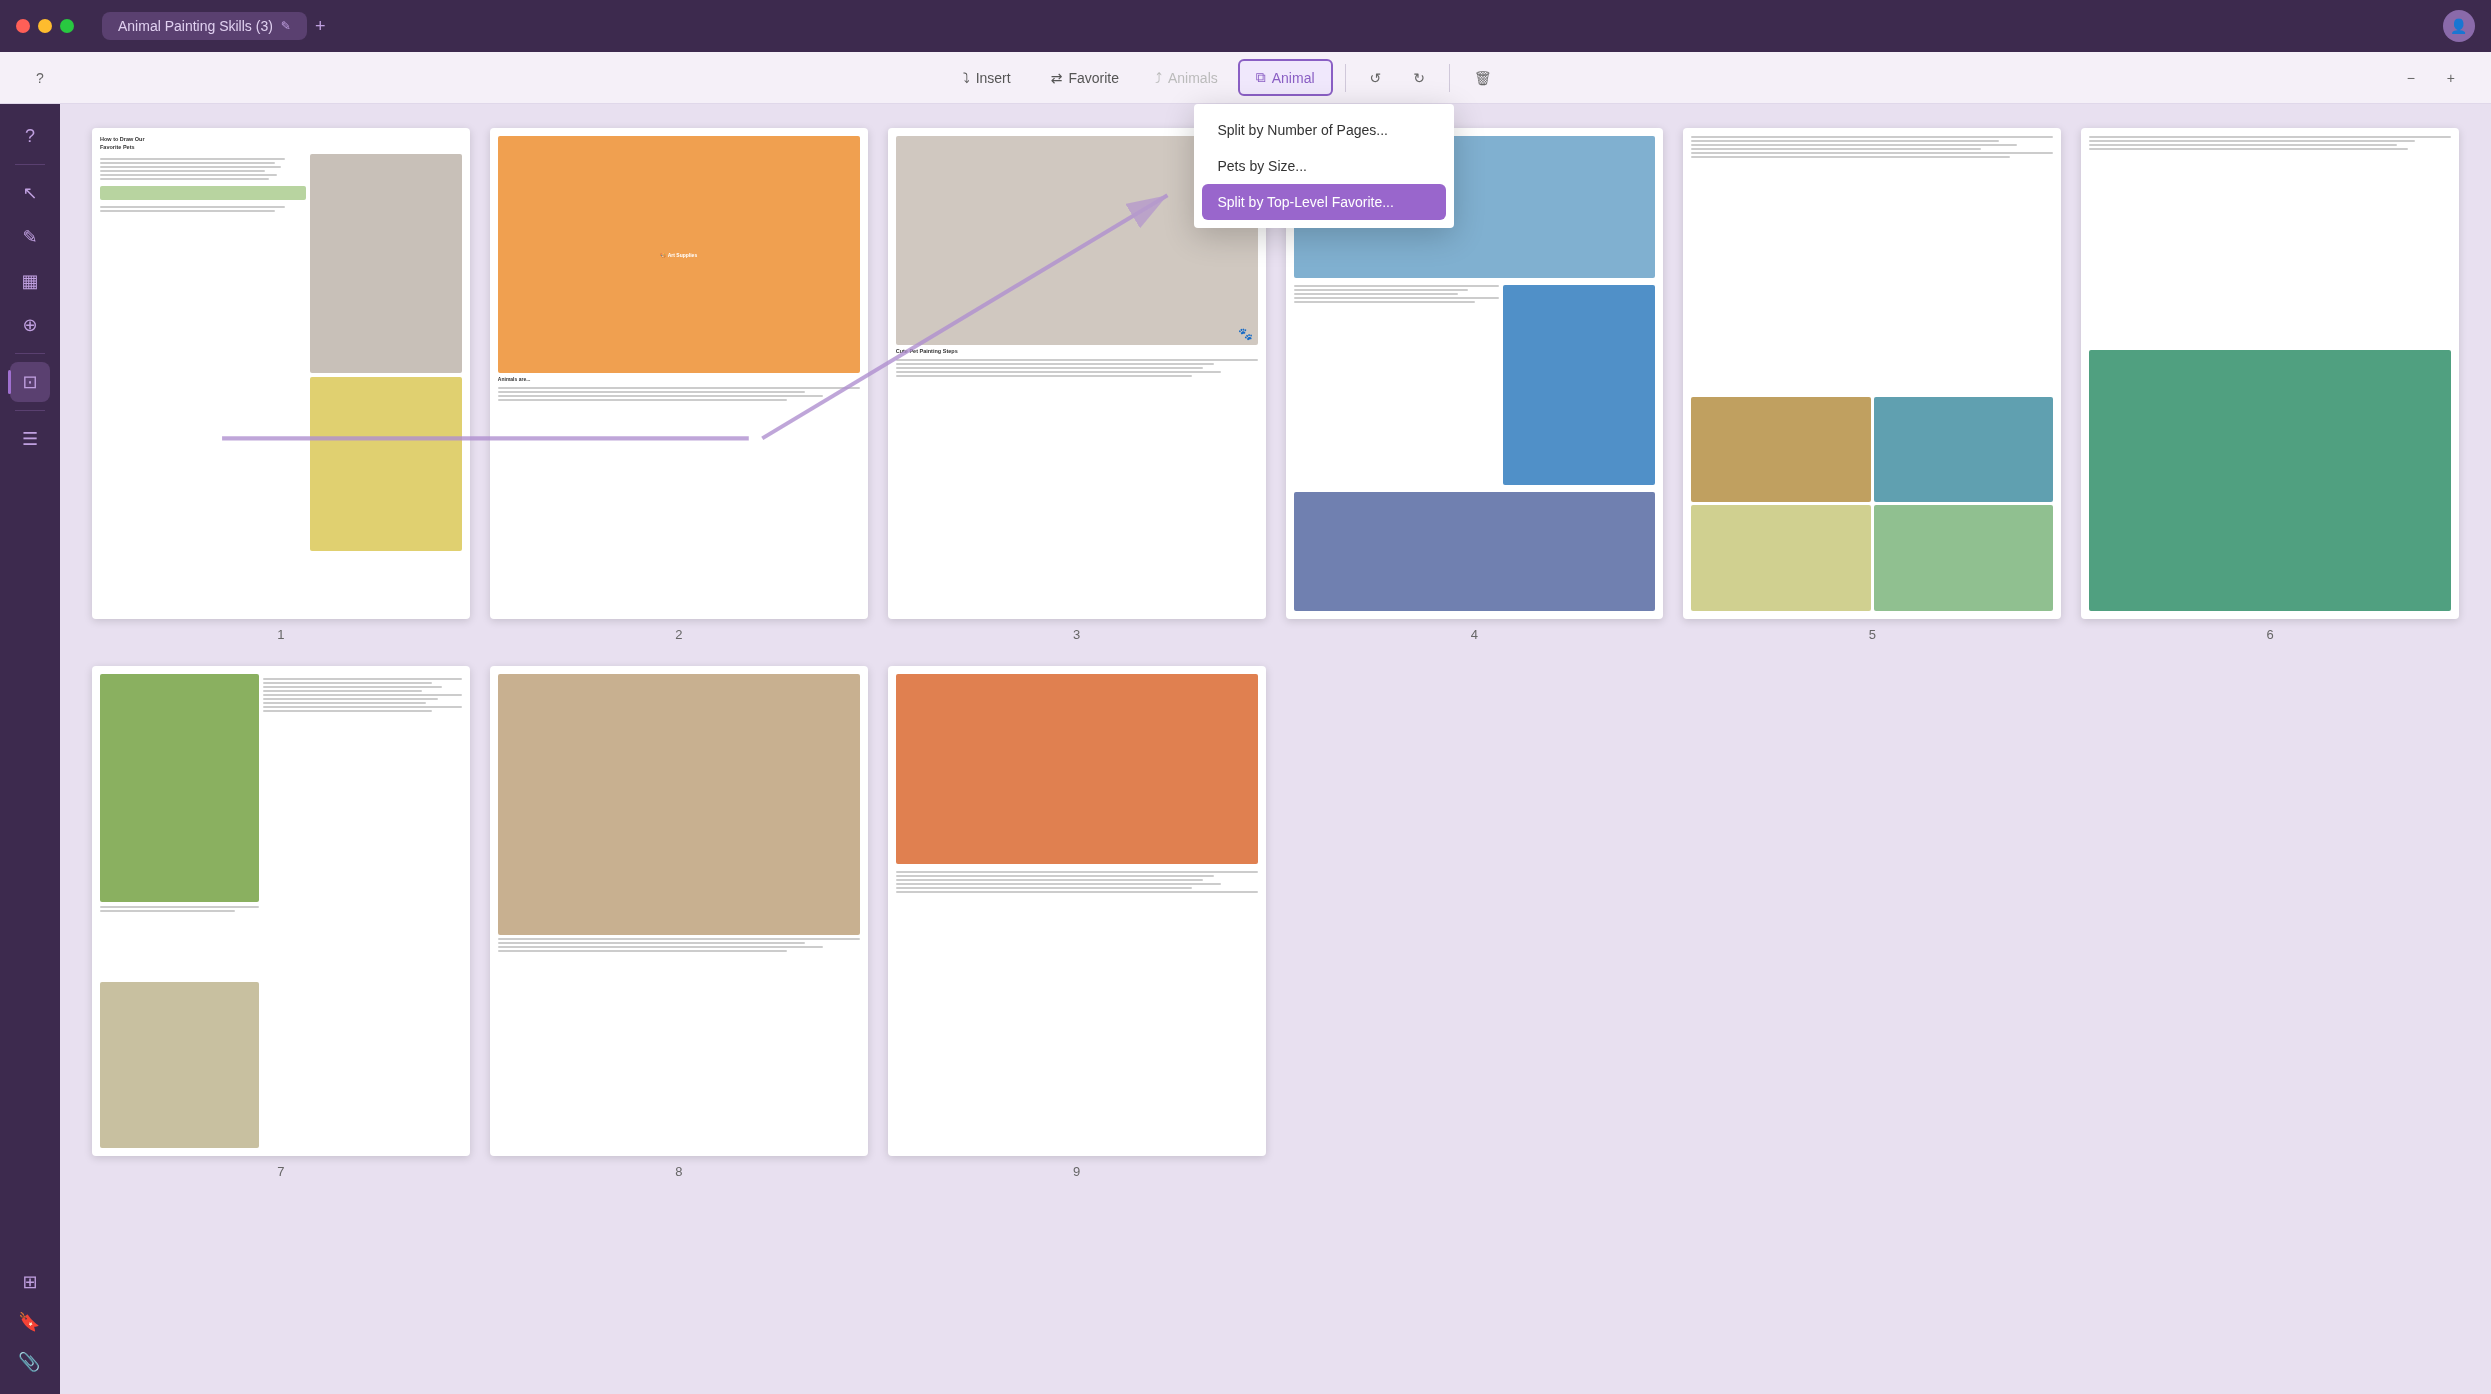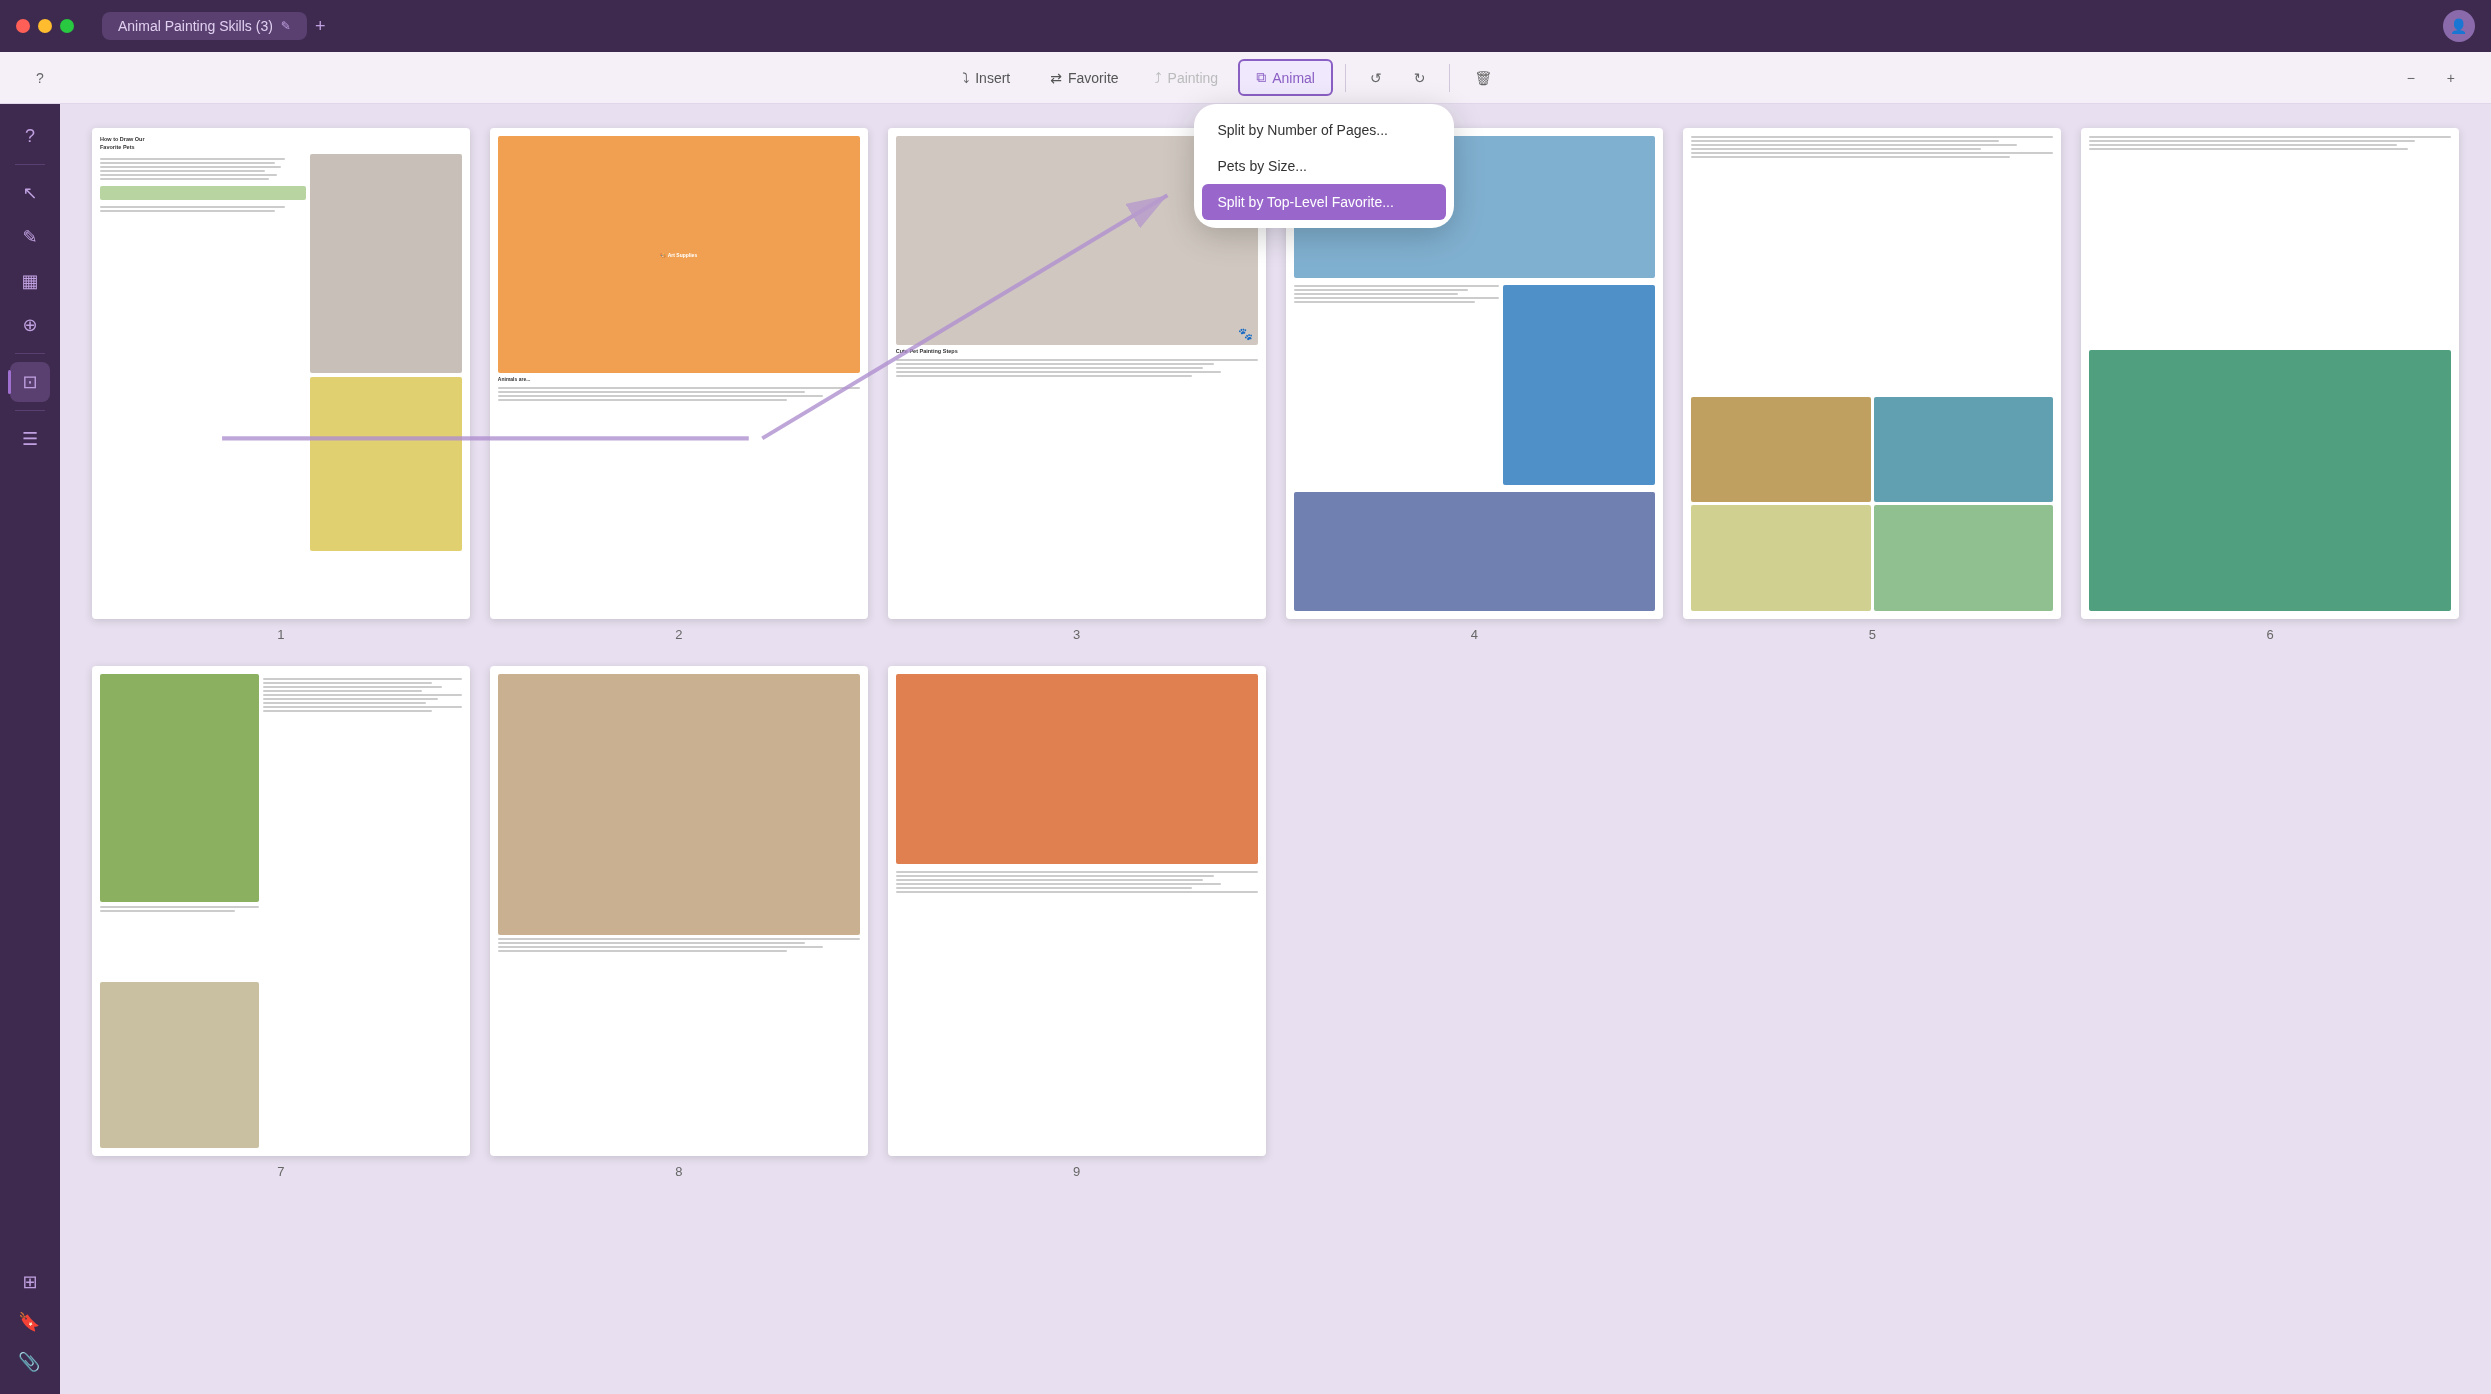--- a/index.html
+++ b/index.html
@@ -200,21 +200,21 @@
       color: #666;
     }
 
     
     .dropdown-menu {
       position: absolute;
       top: 52px;
       left: 50%;
       transform: translateX(-20%);
       background: white;
-      border-radius: 22px;
+      border-radius: 4px;
       box-shadow: 0 8px 32px rgba(0,0,0,0.2);
       padding: 8px;
       min-width: 260px;
       z-index: 100;
     }
     .dropdown-item {
       padding: 10px 16px;
       border-radius: 6px;
       font-size: 14px;
       color: #333;
@@ -276,21 +276,21 @@
     <button class="toolbar-btn">
       <span>⤵</span>
       <span>Insert</span>
     </button>
     <button class="toolbar-btn">
       <span>⇄</span>
       <span>Favorite</span>
     </button>
     <button class="toolbar-btn disabled toolbar-icon-btn" style="color:#bbb;">
       <span>⤴</span>
-      <span>Painting</span>
+      <span>Animals</span>
     </button>
     <button class="toolbar-btn active">
       <span>⧉</span>
       <span>Animal</span>
     </button>
     <div class="toolbar-separator"></div>
     <button class="toolbar-icon-btn">
       <span>↺</span>
     </button>
     <button class="toolbar-icon-btn">

